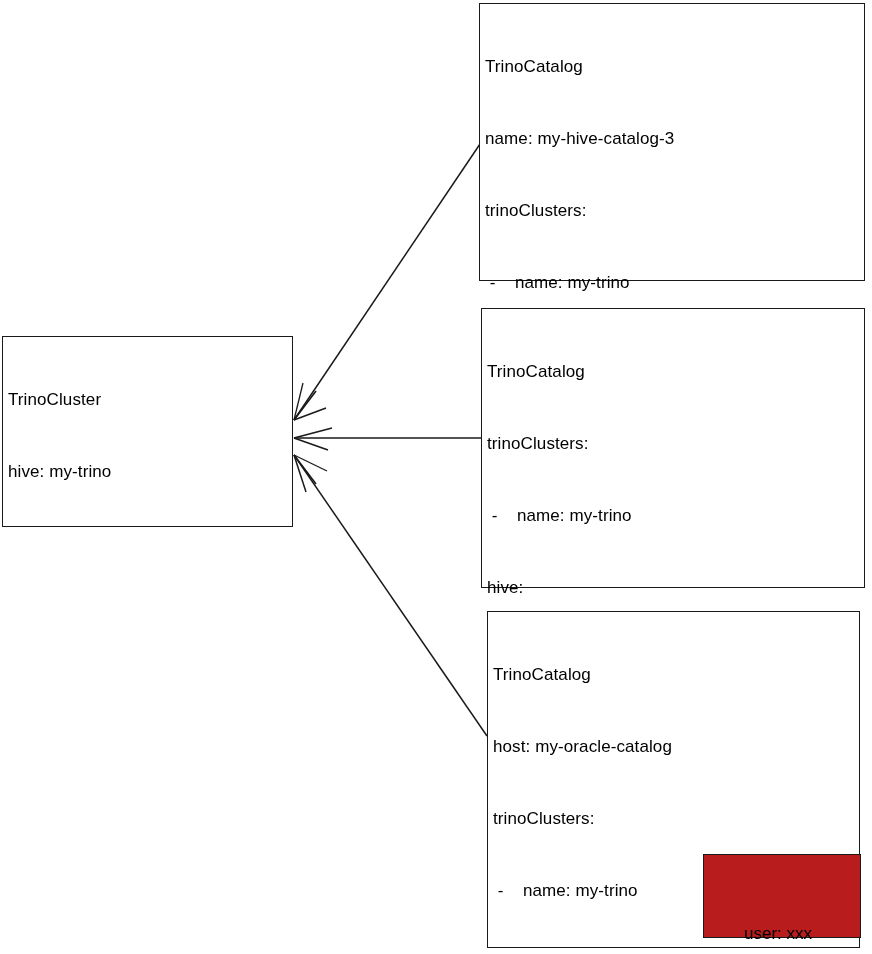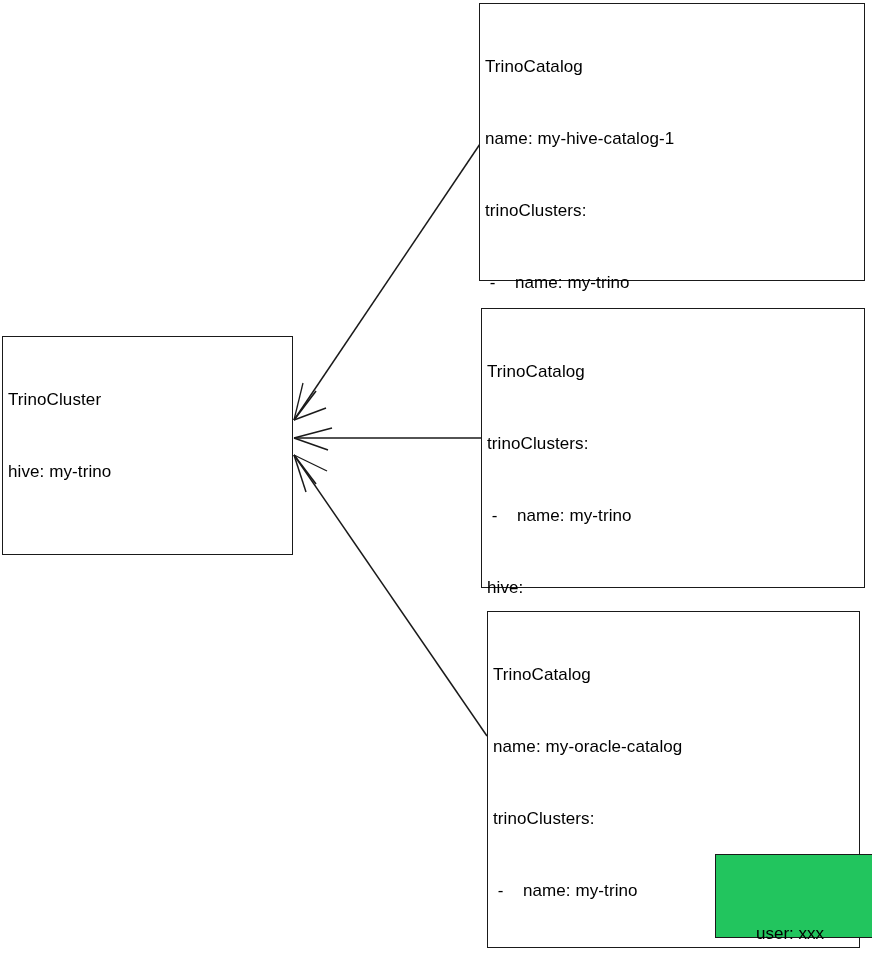--- a/index.html
+++ b/index.html
@@ -43,21 +43,21 @@
   .node-text div {
     white-space: pre;
     height: 24px;
   }
 
   
   #trino-cluster {
     left: 2px;
     top: 336px;
     width: 291px;
-    height: 219px;
+    height: 191px;
   }
 
   
   #catalog-1 {
     left: 479px;
     top: 3px;
     width: 386px;
     height: 278px;
   }
   #catalog-2 {
@@ -75,22 +75,21 @@
 
   
   #secret-box {
     position: absolute;
     left: 215px;
     top: 242px;
     width: 158px;
     height: 84px;
     box-sizing: border-box;
     border: 1.6px solid #1a1a1a;
-    background: #22c55e;
-    margin-left: 12px;
+    background: #b91c1c;
   }
   #secret-box .secret-text {
     position: absolute;
     left: 0;
     right: 8px;
     top: 14px;
     text-align: center;
     font-size: 17px;
     line-height: 26px;
     color: #000000;
@@ -134,21 +133,21 @@
   <div class="node" id="trino-cluster">
     <div class="node-text">
       <div>TrinoCluster</div>
       <div>hive: my-trino</div>
     </div>
   </div>
 
   <div class="node" id="catalog-1">
     <div class="node-text">
       <div>TrinoCatalog</div>
-      <div>name: my-hive-catalog-1</div>
+      <div>name: my-hive-catalog-3</div>
       <div>trinoClusters:</div>
       <div> -    name: my-trino</div>
       <div>hive:</div>
       <div>   s3: # S3ConnnectionSpec</div>
       <div>      inline:</div>
       <div>         host: minio</div>
       <div>   metastore: # whatever</div>
     </div>
   </div>
 
@@ -160,21 +159,21 @@
       <div>hive:</div>
       <div>   hdfs:</div>
       <div>      # TBD</div>
       <div>   metastore: # whatever</div>
     </div>
   </div>
 
   <div class="node" id="catalog-3">
     <div class="node-text">
       <div>TrinoCatalog</div>
-      <div>name: my-oracle-catalog</div>
+      <div>host: my-oracle-catalog</div>
       <div>trinoClusters:</div>
       <div> -    name: my-trino</div>
       <div>oracle:</div>
       
       
     </div>
 
     <div id="secret-box">
       <div class="secret-text">
         <div>user: xxx</div>

